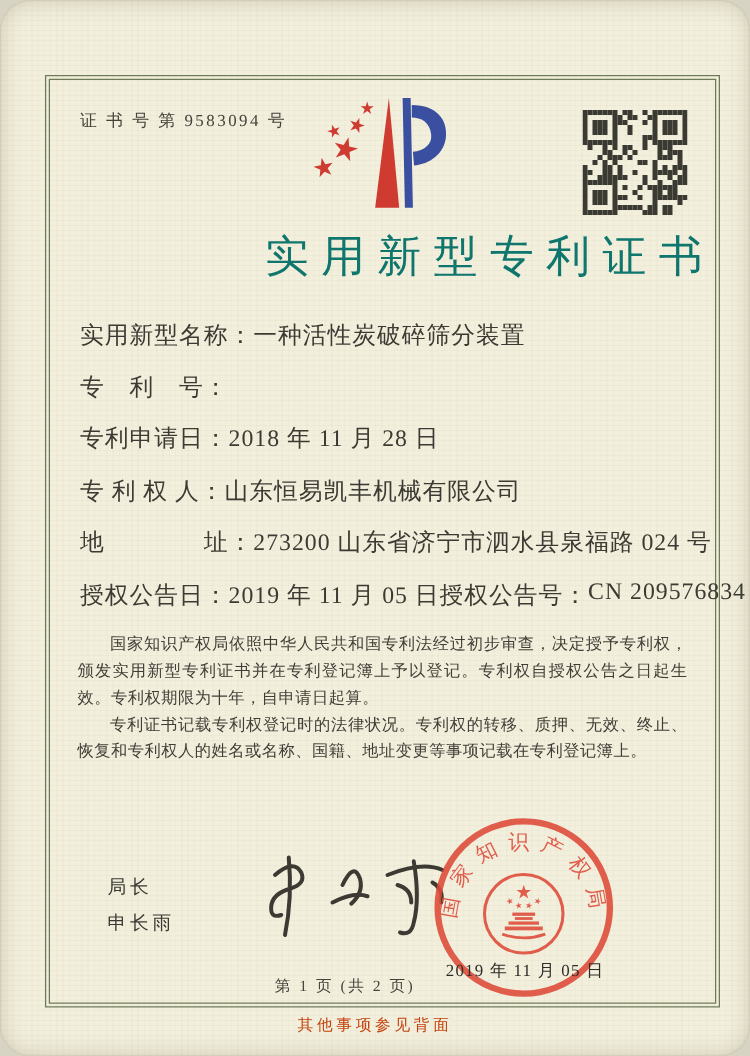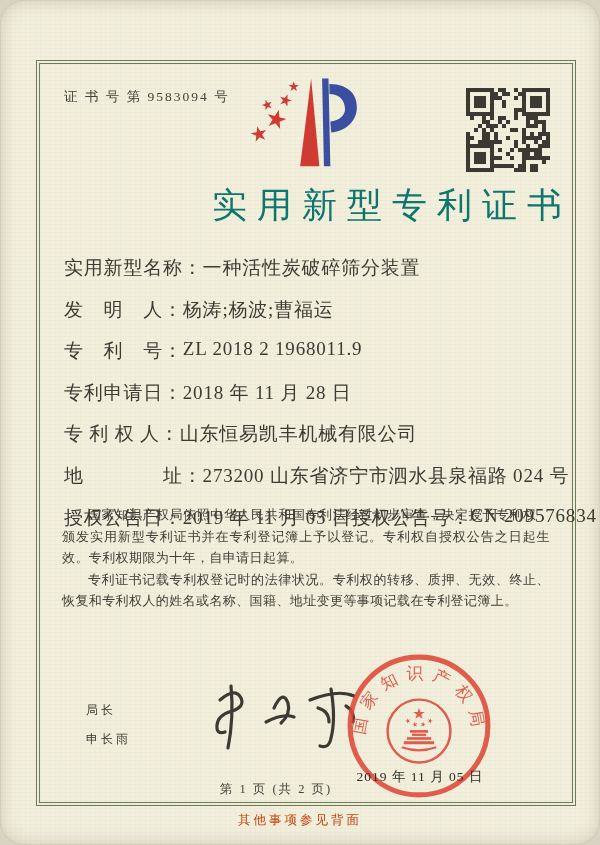--- a/index.html
+++ b/index.html
@@ -38,21 +38,21 @@
   .flabel{flex:none;}
   .fvalue{flex:none;}
   .gpair2{}
   .paras{
     position:absolute;left:22px;right:22px;top:440px;
     font-size:13px;line-height:21.5px;color:#403e36;text-align:justify;
     letter-spacing:.4px;
   }
   .paras p{margin:0;text-indent:2em;}
   .director{
-    position:absolute;left:46px;top:632px;font-size:12px;letter-spacing:3px;
+    position:absolute;left:46px;top:632px;font-size:15px;letter-spacing:3px;
     line-height:29px;color:#3a3831;
   }
   .signature{position:absolute;left:150px;top:612px;z-index:3;}
   .seal{position:absolute;left:303px;top:586px;z-index:4;}
   .seal-date{
     position:absolute;left:268px;top:704px;width:224px;text-align:center;
     font-size:13.5px;letter-spacing:1px;color:#2f2d27;z-index:5;
   }
   .page-info{
     position:absolute;left:0;right:60px;top:717px;text-align:center;
@@ -325,26 +325,21 @@
     </div>
 
     <div class="title">实用新型专利证书</div>
 
     <div class="fields">
       <div class="frow">
         <span class="flabel">实用新型名称：</span>
         <span class="fvalue">一种活性炭破碎筛分装置</span>
       </div>
       <div class="frow">
-        <span class="flabel">发　明　人：</span>
-        <span class="fvalue">杨涛;杨波;曹福运</span>
-      </div>
-      <div class="frow">
         <span class="flabel">专　利　号：</span>
-        <span class="fvalue">ZL 2018 2 1968011.9</span>
       </div>
       <div class="frow">
         <span class="flabel">专利申请日：</span>
         <span class="fvalue">2018 年 11 月 28 日</span>
       </div>
       <div class="frow">
         <span class="flabel">专 利 权 人：</span>
         <span class="fvalue">山东恒易凯丰机械有限公司</span>
       </div>
       <div class="frow">

